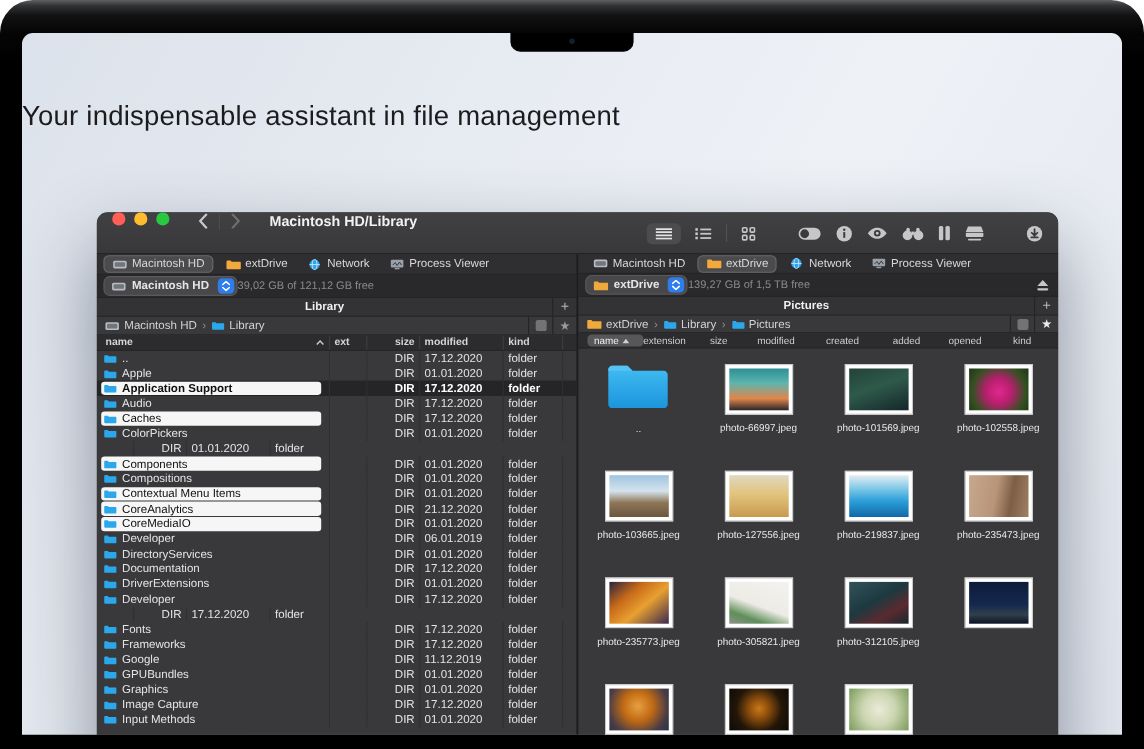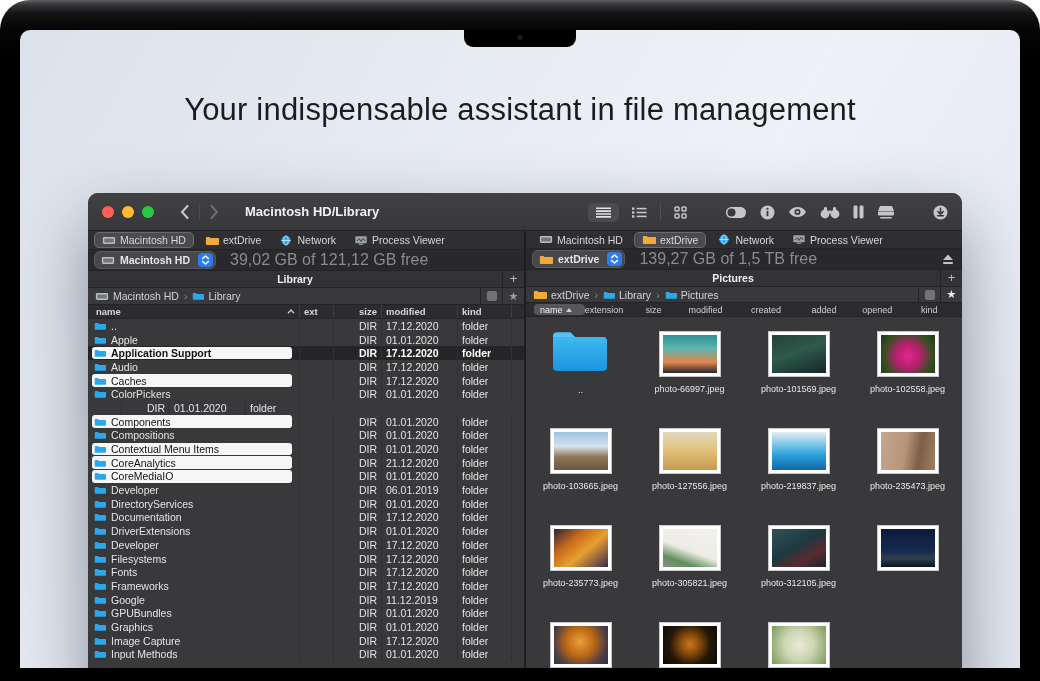--- a/index.html
+++ b/index.html
@@ -10,31 +10,31 @@
     background:linear-gradient(180deg,#5f6063 0,#333436 5px,#121213 14px,#050506 30px,#000 60px);
     border-radius:30px 30px 0 0; overflow:hidden; }
   .screen { position:absolute; left:20px; top:30px; right:20px; bottom:13px;
     background:linear-gradient(120deg,#dce2eb 0%,#e9edf3 40%,#eef1f6 60%,#e2e7ef 100%);
     border-radius:10px 10px 0 0; overflow:hidden; }
   .notch { position:absolute; left:50%; top:0; transform:translateX(-50%); width:112px; height:17px;
     background:#000; border-radius:0 0 9px 9px; z-index:50; }
   .camera { position:absolute; left:50%; top:5px; transform:translateX(-50%); width:5px; height:5px;
     border-radius:50%; background:#11202e; }
 
-  .headline { position:absolute; left:0; top:62px; width:100%; text-align:center;
-    font-size:31px; font-weight:400; color:#1c1c1e; letter-spacing:.2px; }
+  .headline { position:absolute; left:0; top:62px; width:100%; 
+    font-size:25px; font-weight:400; color:#1c1c1e; letter-spacing:.2px; }
 
   
   .window { position:absolute; left:68px; top:163px; width:874px; height:520px;
     background:#39393b; border-radius:10px 10px 0 0;
     box-shadow:0 30px 70px rgba(20,30,50,.45); overflow:hidden;
     font-size:11px; color:#e6e6e8; }
 
   .titlebar { position:relative; height:38px; background:linear-gradient(180deg,#414143,#38383a);
-    border-bottom:1px solid #242426; display:flex; align-items:center; }
+    border-bottom:1px solid #242426; display:flex; align-items:flex-start; }
   .traffic { display:flex; gap:8px; margin-left:14px; }
   .dot { width:12px; height:12px; border-radius:50%; }
   .nav { display:flex; align-items:center; gap:10px; margin-left:26px; }
   .nav .sep { width:1px; height:16px; background:#4c4c4e; }
   .win-title { margin-left:26px; font-size:13px; font-weight:bold; color:#f2f2f4; }
   .toolbar { position:absolute; right:14px; top:0; height:38px; display:flex; align-items:center; gap:13px; }
   .tb-ico { display:flex; align-items:center; justify-content:center; }
   .tb-ico.boxed { background:#4c4c4e; border-radius:5px; padding:4px 8px; }
   .tb-sep { width:1px; height:16px; background:#525254; }
   .tb-gap { width:12px; }
@@ -48,21 +48,21 @@
   .tab { display:flex; align-items:center; gap:4px; padding:1px 7px; border-radius:5px;
     color:#d8d8da; font-size:10.5px; white-space:nowrap; }
   .tab.active { background:#4b4b4d; border:1px solid #6a6a6c; }
 
   .drive-row { height:21px; background:#29292b; border-bottom:1px solid #242426;
     display:flex; align-items:center; padding:0 8px 0 6px; }
   .drive-pill { display:flex; align-items:center; gap:5px; background:#48484a;
     border:1px solid #5a5a5c; border-radius:6px; padding:1px 2px 1px 6px; font-weight:bold; font-size:10.5px; }
   .stepper { width:15px; height:14px; background:#2f7ced; border-radius:4px;
     display:flex; flex-direction:column; align-items:center; justify-content:center; margin-left:3px; }
-  .free { color:#8b8b8e; margin-left:14px; font-size:16px; }
+  .free { color:#8b8b8e; margin-left:0; font-size:10px; }
   .drive-spacer { flex:1; }
 
   .tabbar { height:17px; background:#333335; border-bottom:1px solid #242426;
     display:flex; align-items:stretch; }
   .tabbar .title { flex:1; text-align:center; font-weight:bold; font-size:10.5px; color:#f0f0f2; line-height:17px; }
   .plus-cell { width:22px; border-left:1px solid #242426; text-align:center; color:#b8b8ba;
     font-size:13px; line-height:16px; }
 
   .pathbar { height:17px; background:#39393b; border-bottom:1px solid #242426;
     display:flex; align-items:center; padding-left:7px; gap:4px; color:#d2d2d4; font-size:10.5px; }
@@ -579,28 +579,20 @@
                     <span>Developer</span>
                   </span>
                 </div>
                 <div class="cell c-ext"></div>
                 <div class="cell c-size">DIR</div>
                 <div class="cell c-mod">17.12.2020</div>
                 <div class="cell c-kind">folder</div>
                 <div class="cell c-scroll"></div>
               </div>
               <div class="frow">
-                <div class="fname cell">
-                  <span class="pillbg">
-                    <svg class="icon12" viewBox="0 0 16 12">
-                      <path d="M1 3c0-.6.5-1.1 1.1-1.1h3.2l1.1 1.3h8.5c.6 0 1.1.5 1.1 1.1v5.6c0 .6-.5 1.1-1.1 1.1H2.1C1.5 11 1 10.5 1 9.9z" fill="#2ba8ec"></path>
-                    </svg>
-                    <span>Filesystems</span>
-                  </span>
-                </div>
                 <div class="cell c-ext"></div>
                 <div class="cell c-size">DIR</div>
                 <div class="cell c-mod">17.12.2020</div>
                 <div class="cell c-kind">folder</div>
                 <div class="cell c-scroll"></div>
               </div>
               <div class="frow">
                 <div class="fname cell">
                   <span class="pillbg">
                     <svg class="icon12" viewBox="0 0 16 12">

